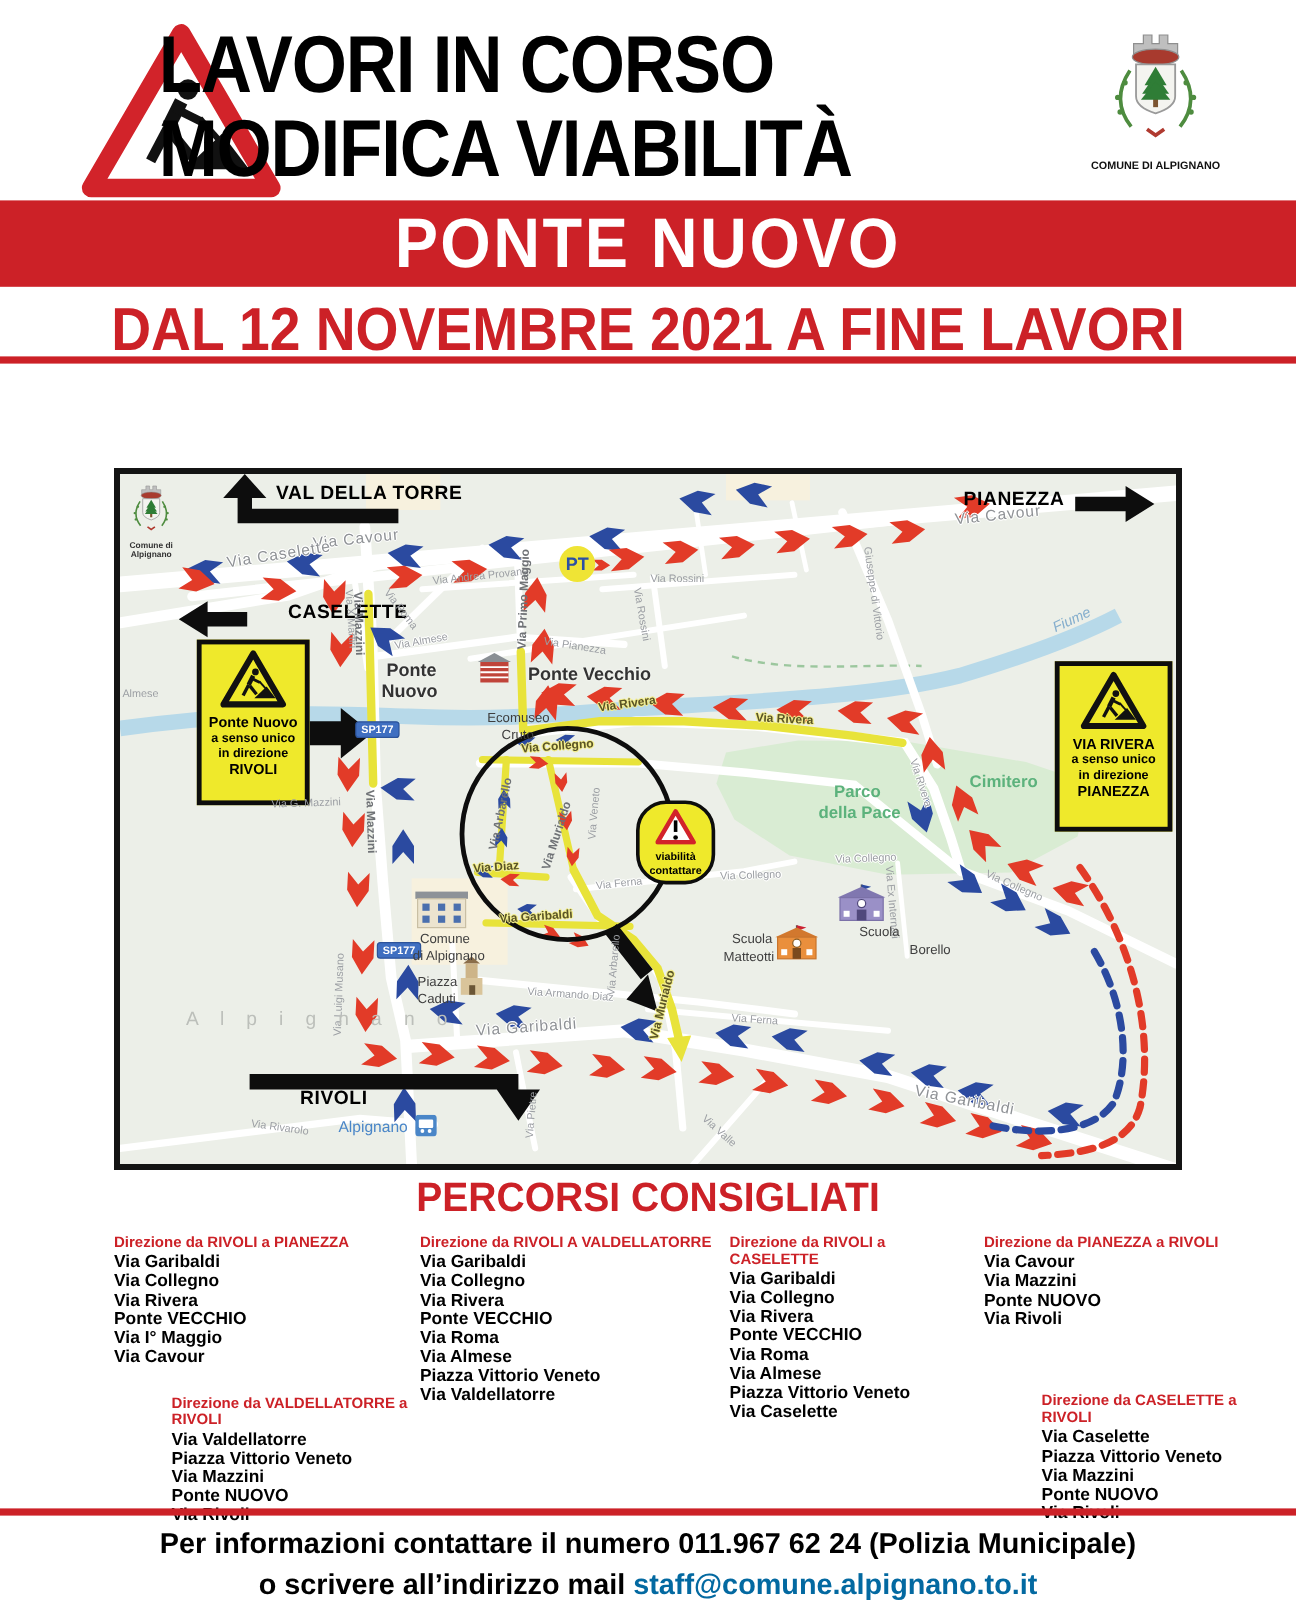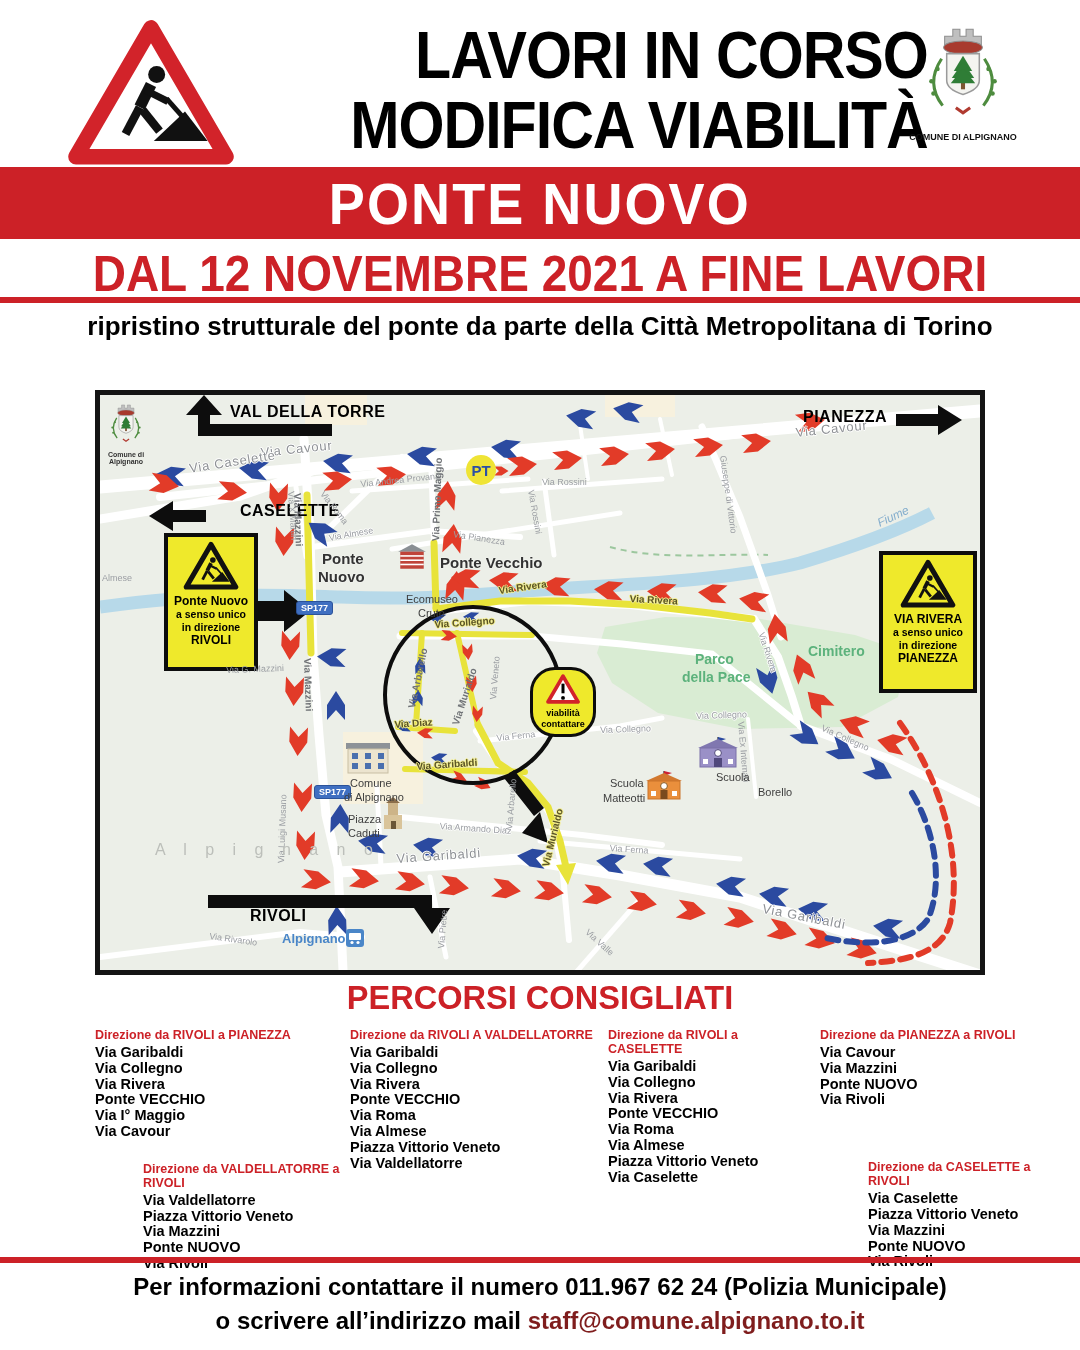--- a/index.html
+++ b/index.html
@@ -1,21 +1,21 @@
 <!DOCTYPE html>
 <html><head>
 <meta charset="utf-8">
 <style>
   html,body{margin:0;padding:0;}
   body{width:1080px;height:1350px;position:relative;background:#fff;
        font-family:"Liberation Sans",sans-serif;overflow:hidden;}
   .abs{position:absolute;}
 
   
-  #title-wrap{left:140px;top:14px;width:780px;text-align:right;}
+  #title-wrap{left:140px;top:14px;width:780px;text-align:left;}
   .title-line{font-weight:bold;font-size:58px;color:#000;letter-spacing:-1px;
               transform:scale(1.02,1.16);transform-origin:center top;line-height:70px;white-space:nowrap;}
   #crest-box{left:903px;top:20px;width:120px;text-align:center;}
   #crest-caption{font-size:9px;font-weight:bold;color:#111;margin-top:2px;letter-spacing:0px;}
 
   
   #band{left:0;top:167px;width:1080px;height:72px;background:#cc2127;color:#fff;
         display:flex;align-items:center;justify-content:center;}
   #band-text{font-size:53px;font-weight:bold;letter-spacing:2px;transform:scale(1.02,1.1);}
   #date-line{left:0;top:244px;width:1080px;text-align:center;color:#cc2127;
@@ -34,21 +34,21 @@
   .std{font-size:10px;font-weight:bold;color:#6f7276;}
   .big{font-size:13px;color:#8f9296;letter-spacing:.8px;}
   .halo{text-shadow:-1px 0 #fff,1px 0 #fff,0 -1px #fff,0 1px #fff;}
   .yh{font-size:10px;font-weight:bold;color:#5a5426;
       text-shadow:-1px 0 #f3ee8e,1px 0 #f3ee8e,0 -1px #f3ee8e,0 1px #f3ee8e;}
   .town{font-size:15px;font-weight:bold;color:#333;text-shadow:0 0 2px #fff;}
   .poi{font-size:11px;color:#3e3e3e;}
   .green{font-size:14px;font-weight:bold;color:#5cb27c;}
   .blue{font-size:12px;font-style:italic;color:#85aecd;}
   .dir{font-size:16px;font-weight:bold;color:#000;letter-spacing:.5px;}
-  .station{font-size:13px;color:#4a86c8;font-weight:bold;}
+  .station{font-size:13px;color:#4a86c8;font-weight:normal;}
   .city{font-size:16px;color:#bcbfba;letter-spacing:7px;}
 
   .map-badge{position:absolute;background:#3f6fc1;color:#fff;font-size:9px;font-weight:bold;
              padding:1px 4px;border-radius:3px;border:1px solid #2c539a;}
   #pt-circle{position:absolute;width:30px;height:30px;border-radius:50%;background:#efe435;
              color:#2b50a5;font-weight:bold;font-size:15px;display:flex;align-items:center;justify-content:center;}
   .warn-sign{position:absolute;background:#efe92b;border:4px solid #0d0d0d;text-align:center;
              box-sizing:border-box;padding-top:4px;}
   .warn-sign .line{font-size:10.5px;font-weight:bold;color:#000;line-height:13px;}
   .warn-sign .line.strong{font-size:12px;}
@@ -61,21 +61,21 @@
                 font-size:31px;font-weight:bold;transform:scale(1.05,1.1);transform-origin:center top;}
   .route-col{position:absolute;top:1028px;}
   .route-head{color:#cc2127;font-size:12.5px;font-weight:bold;margin-bottom:3px;}
   .route-item{color:#000;font-size:14.5px;font-weight:bold;line-height:15.8px;}
   .route-block + .route-block{margin-top:22px;margin-left:48px;}
   .route-col[data-col="4"] .route-block + .route-block{margin-top:52px;}
 
   
   #footer{left:0;top:1270px;width:1080px;text-align:center;color:#000;
           font-size:24px;font-weight:bold;line-height:34px;}
-  #footer a{color:#7f1d1d;text-decoration:none;}
+  #footer a{color:#0369a1;text-decoration:none;}
 </style>
 </head>
 <body>
 
 <svg width="0" height="0" style="position:absolute">
   <defs>
     <symbol id="sym-worker" viewBox="0 0 120 106">
       <path d="M60,7 L113,98 L7,98 Z" fill="none" stroke="currentColor" stroke-width="11" stroke-linejoin="round"></path>
       <g fill="#111" stroke="#111">
         <circle cx="64" cy="40" r="6" stroke="none"></circle>
@@ -126,21 +126,20 @@
   <div id="crest-caption">COMUNE DI ALPIGNANO</div>
 </div>
 
 <div class="abs" id="band">
   <span id="band-text">PONTE NUOVO</span>
 </div>
 <div class="abs" id="date-line">DAL 12 NOVEMBRE 2021 A FINE LAVORI</div>
 <div class="abs red-rule" style="top:297px"></div>
 
 <div class="abs" id="intro">
-  <div>ripristino strutturale del ponte da parte della Città Metropolitana di Torino</div>
 </div>
 
 <div class="abs" id="map">
   <svg id="map-svg" width="880" height="575" viewBox="0 0 880 575">
     <rect x="0" y="0" width="880" height="575" fill="#ecefe8"></rect>
     <rect x="205" y="0" width="62" height="30" fill="#f7f1de"></rect>
     <rect x="505" y="0" width="70" height="22" fill="#f7f1de"></rect>
     <rect x="243" y="337" width="80" height="72" fill="#f7f1de"></rect>
     <polygon points="505,232 565,222 655,223 755,240 808,258 798,302 742,332 640,334 558,318 512,288 497,258" fill="#d9ecd3"></polygon>
     <path d="M510,152 C560,166 620,158 668,160" fill="none" stroke="#9cc79e" stroke-width="2" stroke-dasharray="6 5"></path>

